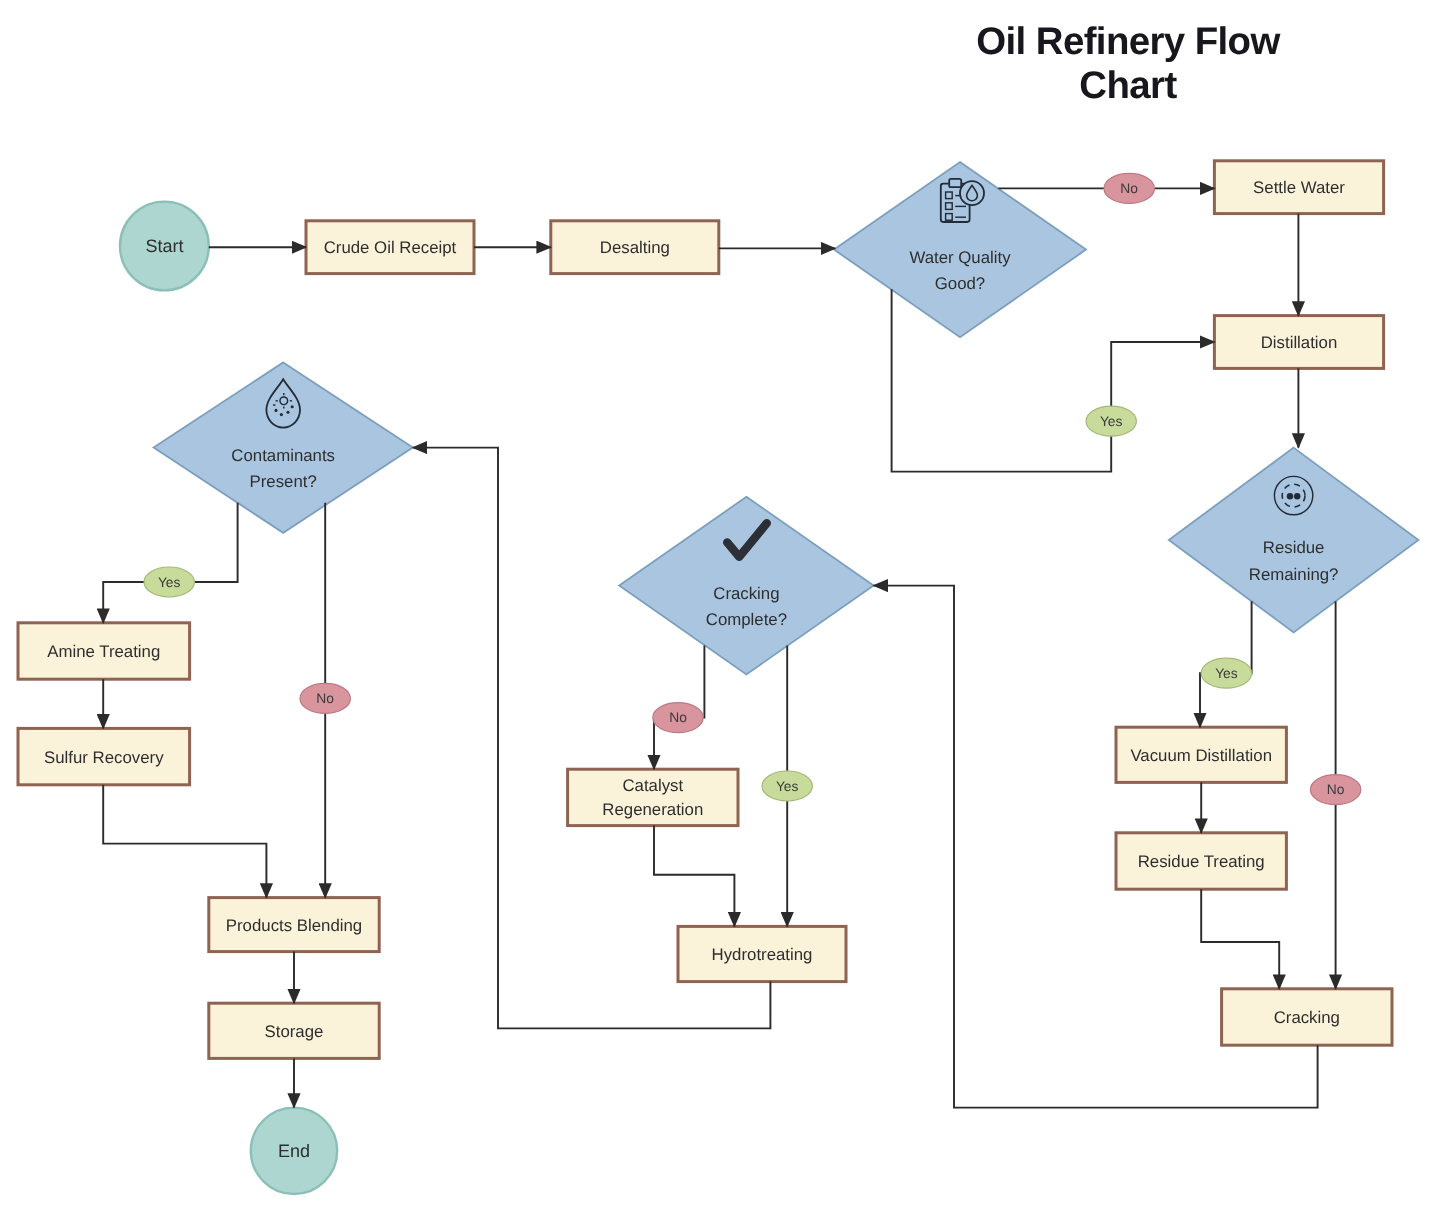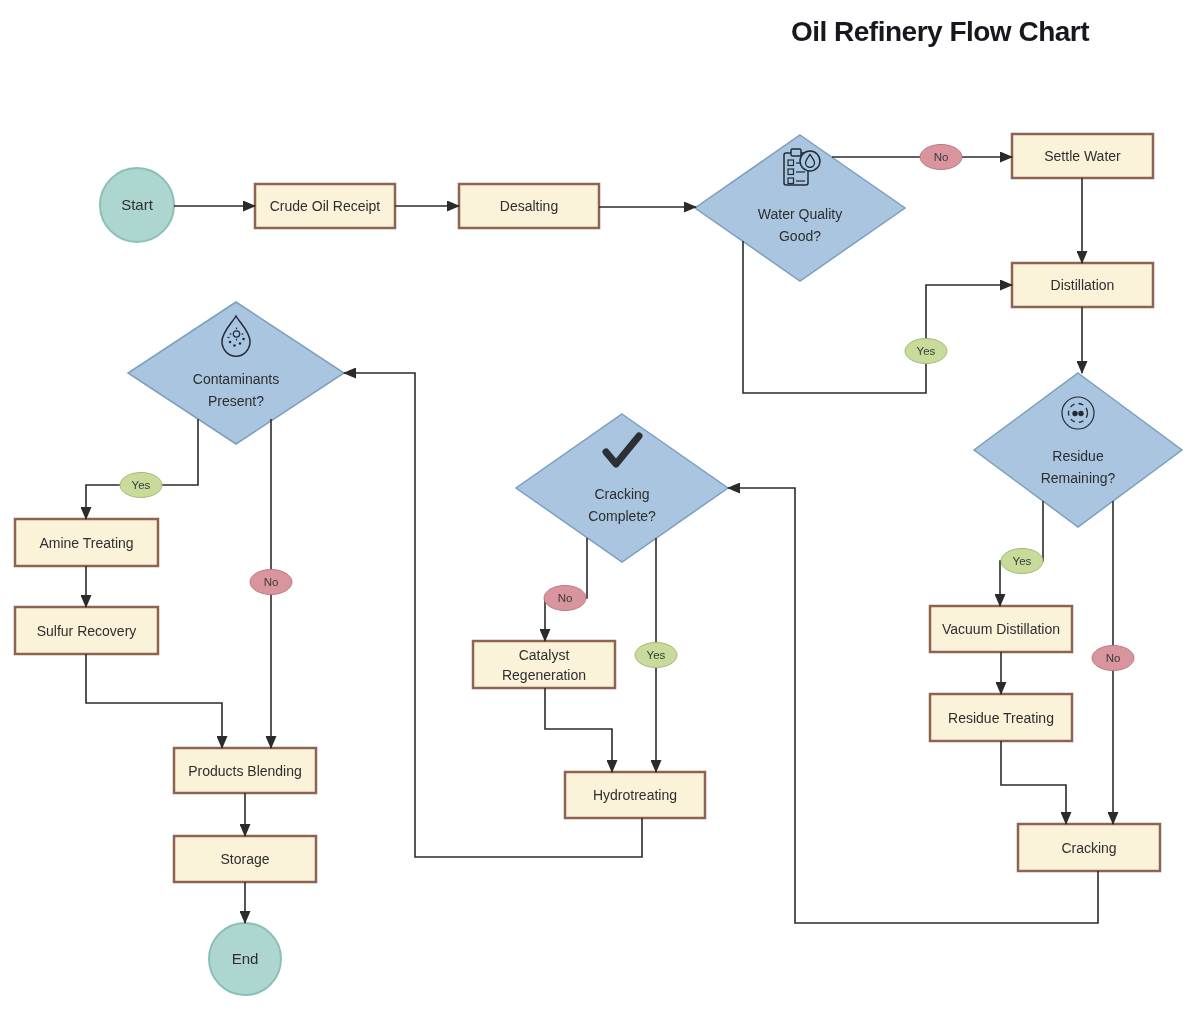--- a/index.html
+++ b/index.html
@@ -1,19 +1,19 @@
 <!DOCTYPE html>
 <html><head>
 <meta charset="utf-8">
 <style>
   html,body{margin:0;padding:0;background:#ffffff;}
   body{width:1200px;height:1012px;position:relative;overflow:hidden;
        font-family:"Liberation Sans",sans-serif;}
   #title{position:absolute;left:770px;top:16px;width:340px;text-align:center;
-         font-size:28px;font-weight:bold;letter-spacing:-0.5px;color:#17171d;}
+         font-size:32px;font-weight:bold;letter-spacing:-0.5px;color:#17171d;}
   #diagram{position:absolute;left:0;top:0;}
   svg text{font-family:"Liberation Sans",sans-serif;}
 </style>
 </head>
 <body>
 
 <div id="title">Oil Refinery Flow Chart</div>
 <svg id="diagram" width="1200" height="1012" viewBox="0 0 1200 1012">
     <defs>
       <marker id="arrow" markerUnits="userSpaceOnUse" markerWidth="13" markerHeight="11" refX="12" refY="5.5" orient="auto">

